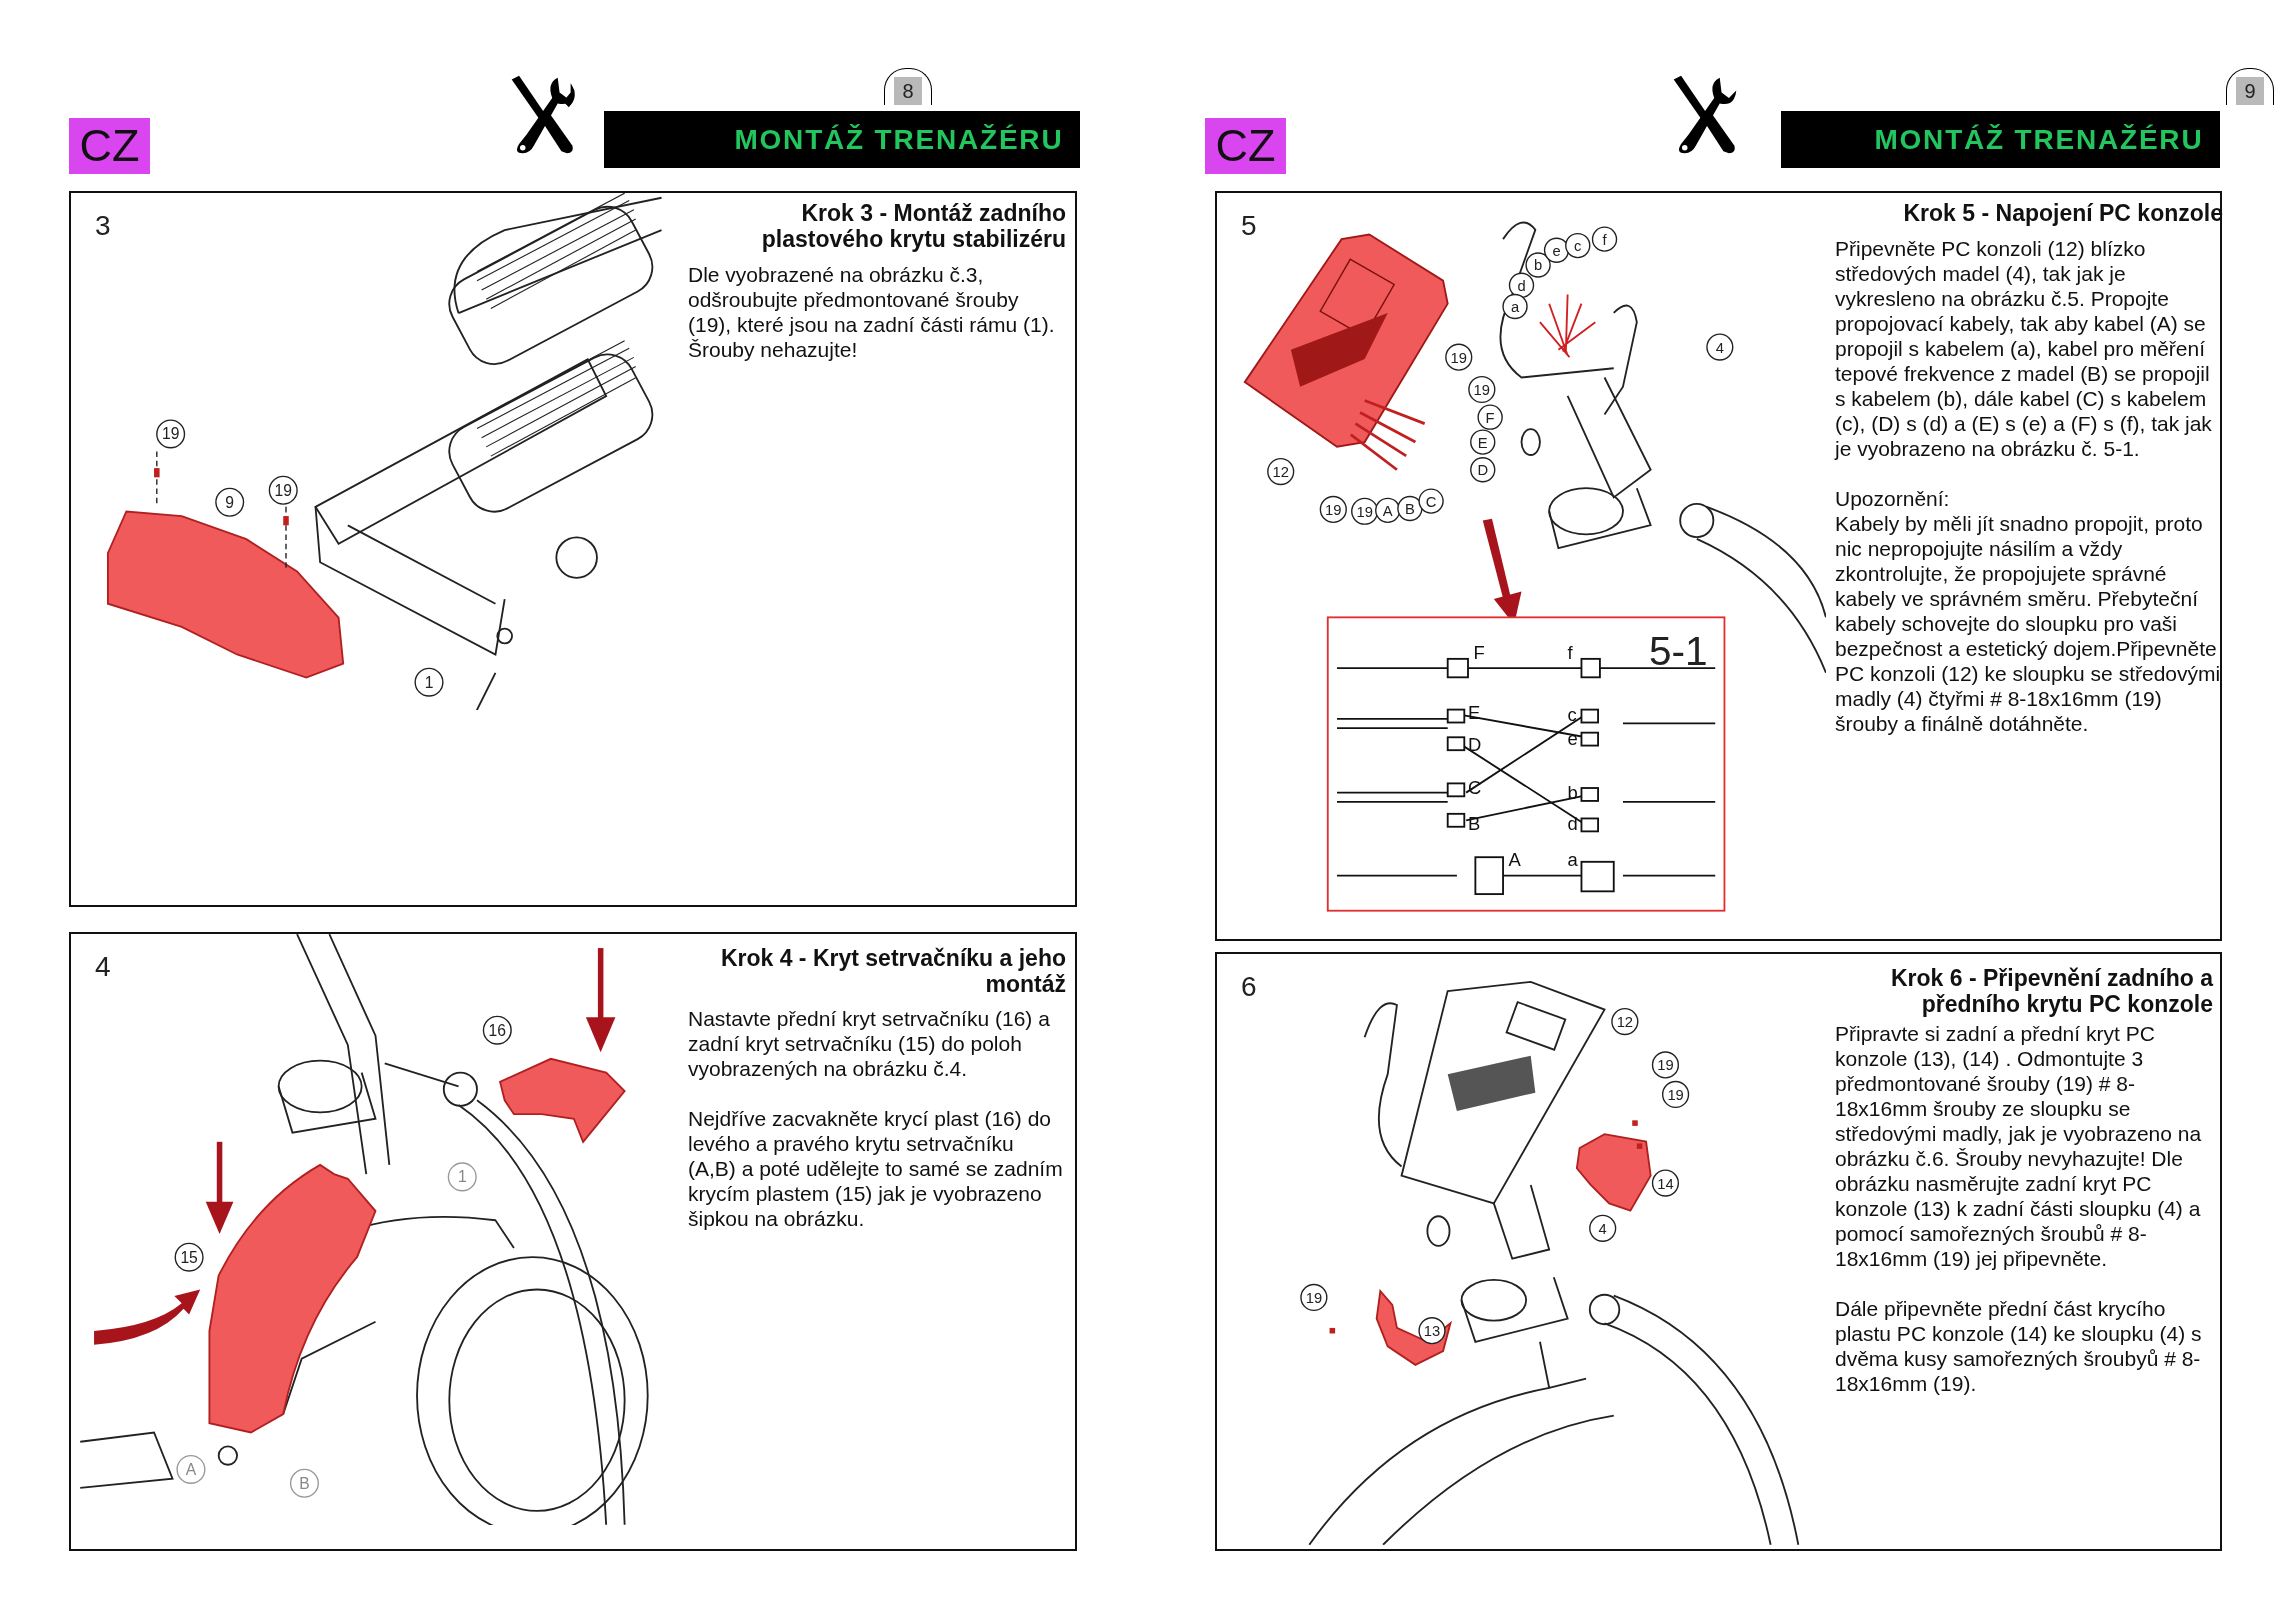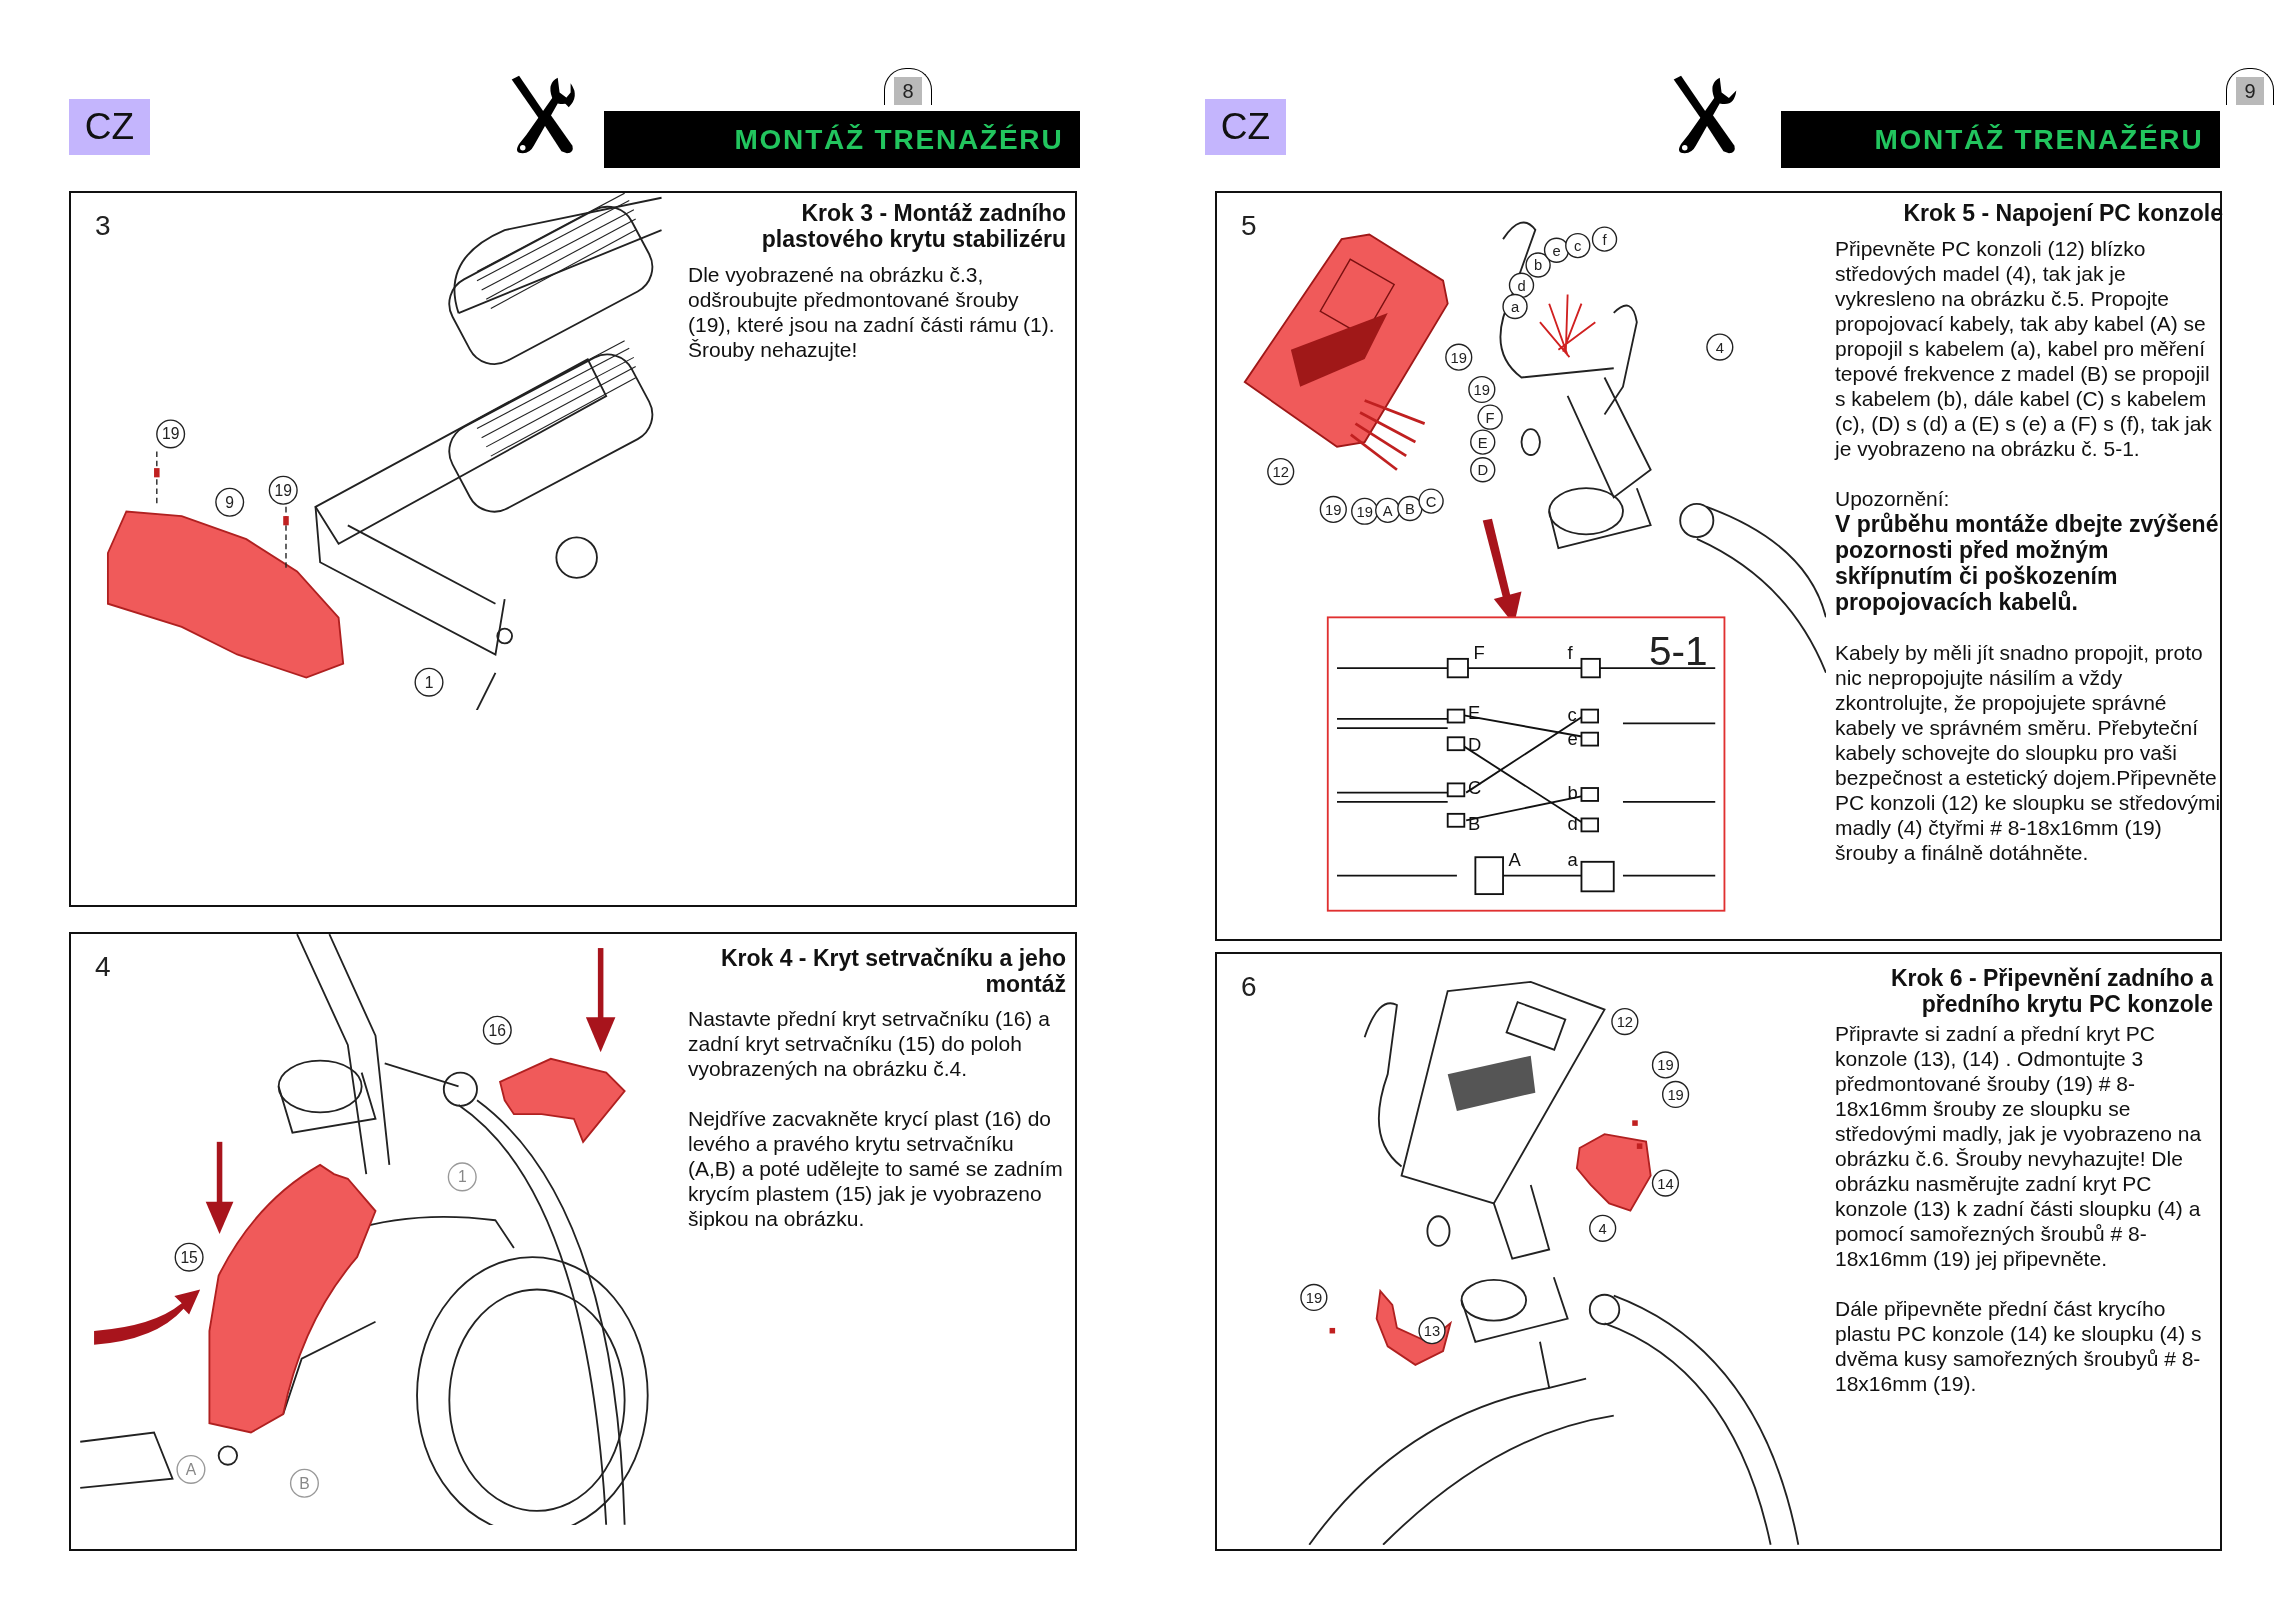--- a/index.html
+++ b/index.html
@@ -1,21 +1,21 @@
 <!DOCTYPE html>
 <html style="font-size:14.8px"><head>
 <meta charset="utf-8">
 <style>
   html, body { margin:0; padding:0; background:#ffffff; }
   body { width:2289px; height:1619px; position:relative; overflow:hidden; font-family:"Liberation Sans", sans-serif; color:#111; }
   .page { position:absolute; top:0; width:1144px; height:1619px; }
   .page.left { left:0; }
   .page.right { left:1144px; }
 
-  .lang-badge { position:absolute; top:99px; width:81px; height:56px; background:#c4b5fd; display:flex; align-items:center; justify-content:center; font-size:37px; color:#111; }
+  .lang-badge { position:absolute; top:118px; width:81px; height:56px; background:#d946ef; display:flex; align-items:center; justify-content:center; font-size:45px; color:#111; }
   .tools-icon { position:absolute; top:74px; width:74px; height:81px; }
   .header-bar { position:absolute; top:111px; height:57px; background:#000; color:#22c55e; font-weight:bold; font-size:28px; letter-spacing:1.8px; display:flex; align-items:center; justify-content:flex-end; padding-right:16.6px; box-sizing:border-box; }
   .page-tab { position:absolute; top:68px; width:48px; height:37px; border:1.8px solid #000; border-bottom:none; border-radius:22px 22px 0 0; background:#fff; box-sizing:border-box; display:flex; align-items:flex-end; justify-content:center; }
   .page-tab span { display:block; width:28px; height:28px; background:#b9b9b9; text-align:center; font-size:20px; line-height:28px; color:#222; }
 
   .panel { position:absolute; border:2.8px solid #111; box-sizing:border-box; background:#fff; }
   .panel .fig-no { position:absolute; left:24px; top:16.6px; font-size:28px; color:#222; }
   .panel .illus { position:absolute; left:0; top:0; }
   .panel .text { position:absolute; font-size:21px; line-height:25px; color:#111; }
   .panel .text h2 { margin:0 0 9.2px 0; font-size:23px; line-height:26px; font-weight:bold;text-align:right; }
@@ -284,21 +284,20 @@
         <text x="330" y="106">d</text>
         <text x="368" y="68">e</text>
         <text x="420" y="56">f</text>
         <text x="545" y="173">4</text>
       </g>
     </svg>
     <div class="text" style="left:618px; top:7.4px; width:388px;">
       <h2 style="margin-bottom:10px;">Krok 5 - Napojení PC konzole</h2>
       <p>Připevněte PC konzoli (12) blízko středových madel (4), tak jak je vykresleno na obrázku č.5. Propojte propojovací kabely, tak aby kabel (A) se propojil s kabelem (a), kabel pro měření tepové frekvence z madel (B) se propojil s kabelem (b), dále kabel (C) s kabelem (c), (D) s (d) a (E) s (e) a (F) s (f), tak jak je vyobrazeno na obrázku č. 5-1.</p>
       <p class="warn-title">Upozornění:</p>
-      <p class="warn">V průběhu montáže dbejte zvýšené pozornosti před možným skřípnutím či poškozením propojovacích kabelů.</p>
       <p>Kabely by měli jít snadno propojit, proto nic nepropojujte násilím a vždy zkontrolujte, že propojujete správné kabely ve správném směru. Přebyteční kabely schovejte do sloupku pro vaši bezpečnost a estetický dojem.Připevněte PC konzoli (12) ke sloupku se středovými madly (4) čtyřmi # 8-18x16mm (19) šrouby a finálně dotáhněte.</p>
     </div>
   </div>
 
   <div class="panel" style="left:71px; top:952px; width:1007px; height:599px;">
     <div class="fig-no">6</div>
     <svg class="illus" width="609" height="591" viewBox="0 0 660 640">
       <g fill="none" stroke="#222" stroke-width="2">
         <path d="M250 40 L340 30 L420 60 L300 270 L200 240 Z"></path>
         <rect x="318" y="60" width="55" height="35" transform="rotate(20 345 78)"></rect>

